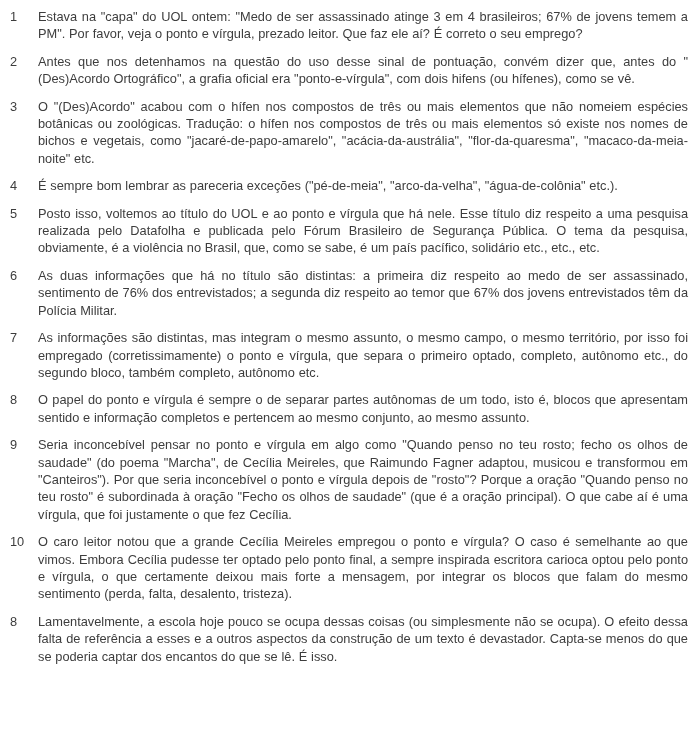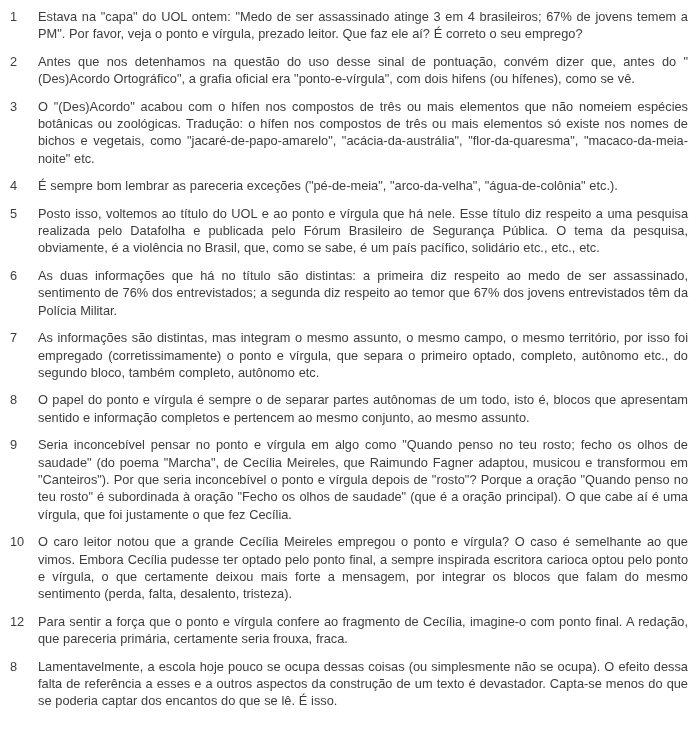--- a/index.html
+++ b/index.html
@@ -84,23 +84,19 @@
     <span class="para-num">9</span>
     <span class="para-text">Seria inconcebível pensar no ponto e vírgula em algo como "Quando penso no teu rosto; fecho os olhos de saudade" (do poema "Marcha", de Cecília Meireles, que Raimundo Fagner adaptou, musicou e transformou em "Canteiros"). Por que seria inconcebível o ponto e vírgula depois de "rosto"? Porque a oração "Quando penso no teu rosto" é subordinada à oração "Fecho os olhos de saudade" (que é a oração principal). O que cabe aí é uma vírgula, que foi justamente o que fez Cecília.</span>
   </div>
 
 
   <div class="para">
     <span class="para-num">10</span>
     <span class="para-text">O caro leitor notou que a grande Cecília Meireles empregou o ponto e vírgula? O caso é semelhante ao que vimos. Embora Cecília pudesse ter optado pelo ponto final, a sempre inspirada escritora carioca optou pelo ponto e vírgula, o que certamente deixou mais forte a mensagem, por integrar os blocos que falam do mesmo sentimento (perda, falta, desalento, tristeza).</span>
   </div>
 
-  <div class="para">
-    <span class="para-num">12</span>
-    <span class="para-text">Para sentir a força que o ponto e vírgula confere ao fragmento de Cecília, imagine-o com ponto final. A redação, que pareceria primária, certamente seria frouxa, fraca.</span>
-  </div>
 
   <div class="para">
     <span class="para-num">8</span>
     <span class="para-text">Lamentavelmente, a escola hoje pouco se ocupa dessas coisas (ou simplesmente não se ocupa). O efeito dessa falta de referência a esses e a outros aspectos da construção de um texto é devastador. Capta-se menos do que se poderia captar dos encantos do que se lê. É isso.</span>
   </div>
 
 </div>
 
 </body></html>

